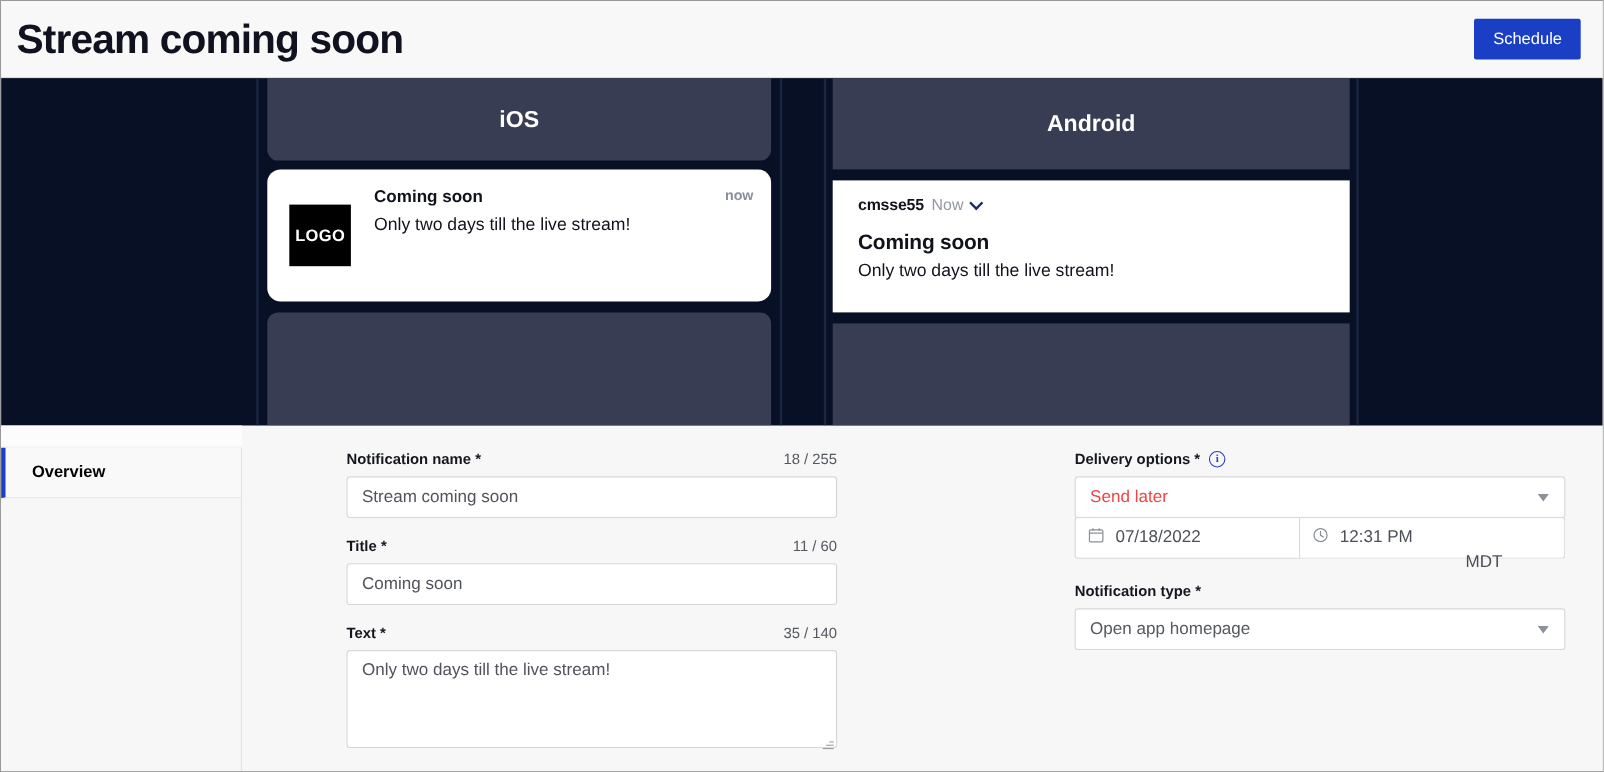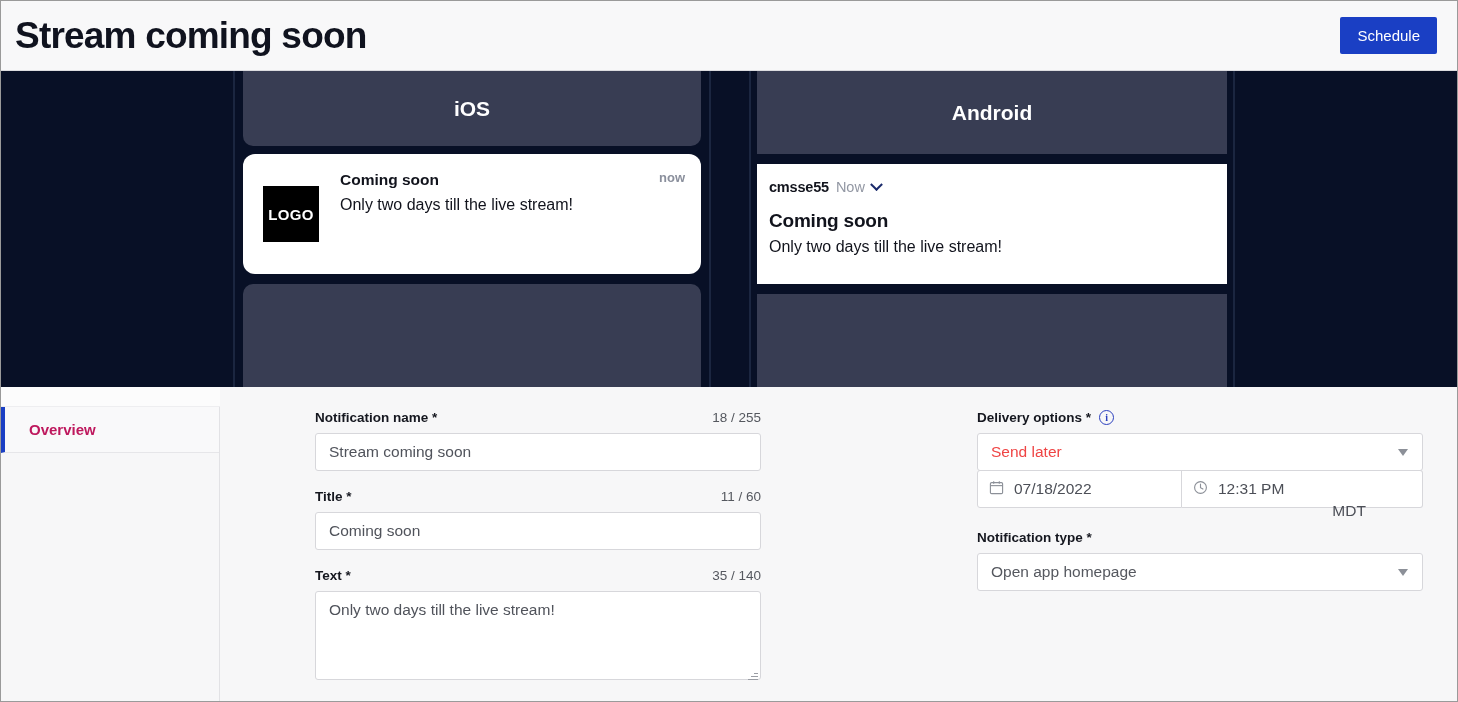--- a/index.html
+++ b/index.html
@@ -123,21 +123,21 @@
     right: 16px; top: 16px;
     font-size: 13px;
     font-weight: bold;
     color: #8a8f9c;
   }
 
   .notif-android {
     margin-top: 10px;
     background: #ffffff;
     height: 120px;
-    padding: 16px 20px 0 12px;
+    padding: 16px 20px 0 23px;
   }
   .android-meta {
     display: flex; align-items: center; gap: 7px;
     line-height: 1;
   }
   .android-app {
     font-size: 14.5px;
     font-weight: bold;
     color: #12141d;
     letter-spacing: -0.2px;
@@ -196,21 +196,21 @@
     display: flex; align-items: center;
     padding-left: 24px;
     background: #f9f9fa;
     border-left: 4px solid #1a3fc4;
     border-bottom: 1px solid #e6e6e9;
     cursor: pointer;
   }
   .sidebar-item-label {
     font-size: 15px;
     font-weight: bold;
-    color: #be185d;
+    color: #000000;
   }
 
   .form {
     position: absolute;
     top: 0; left: 219px; right: 0; bottom: 0;
     padding: 23px 0 0 0;
   }
   .form-col { position: absolute; top: 23px; }
   .col-left  { left: 95px; width: 446px; }
   .col-right { left: 757px; width: 446px; }

